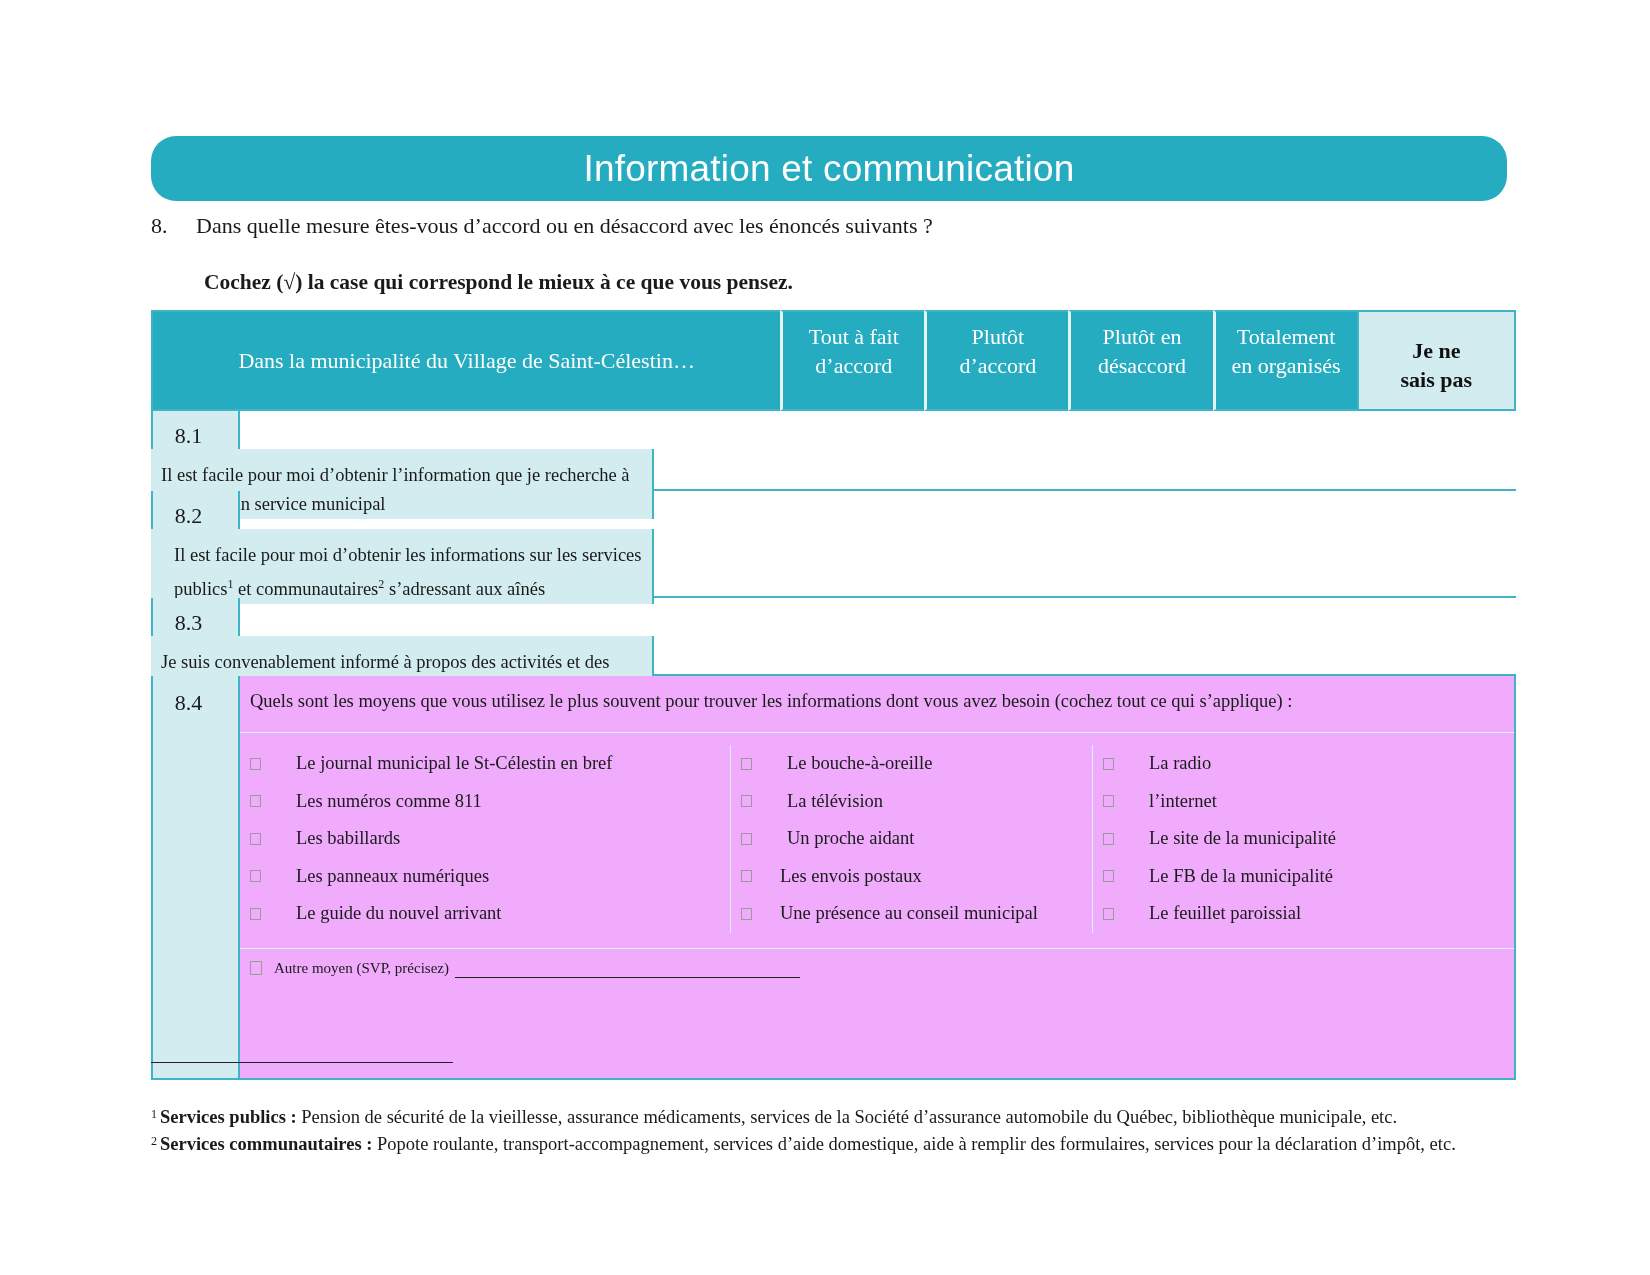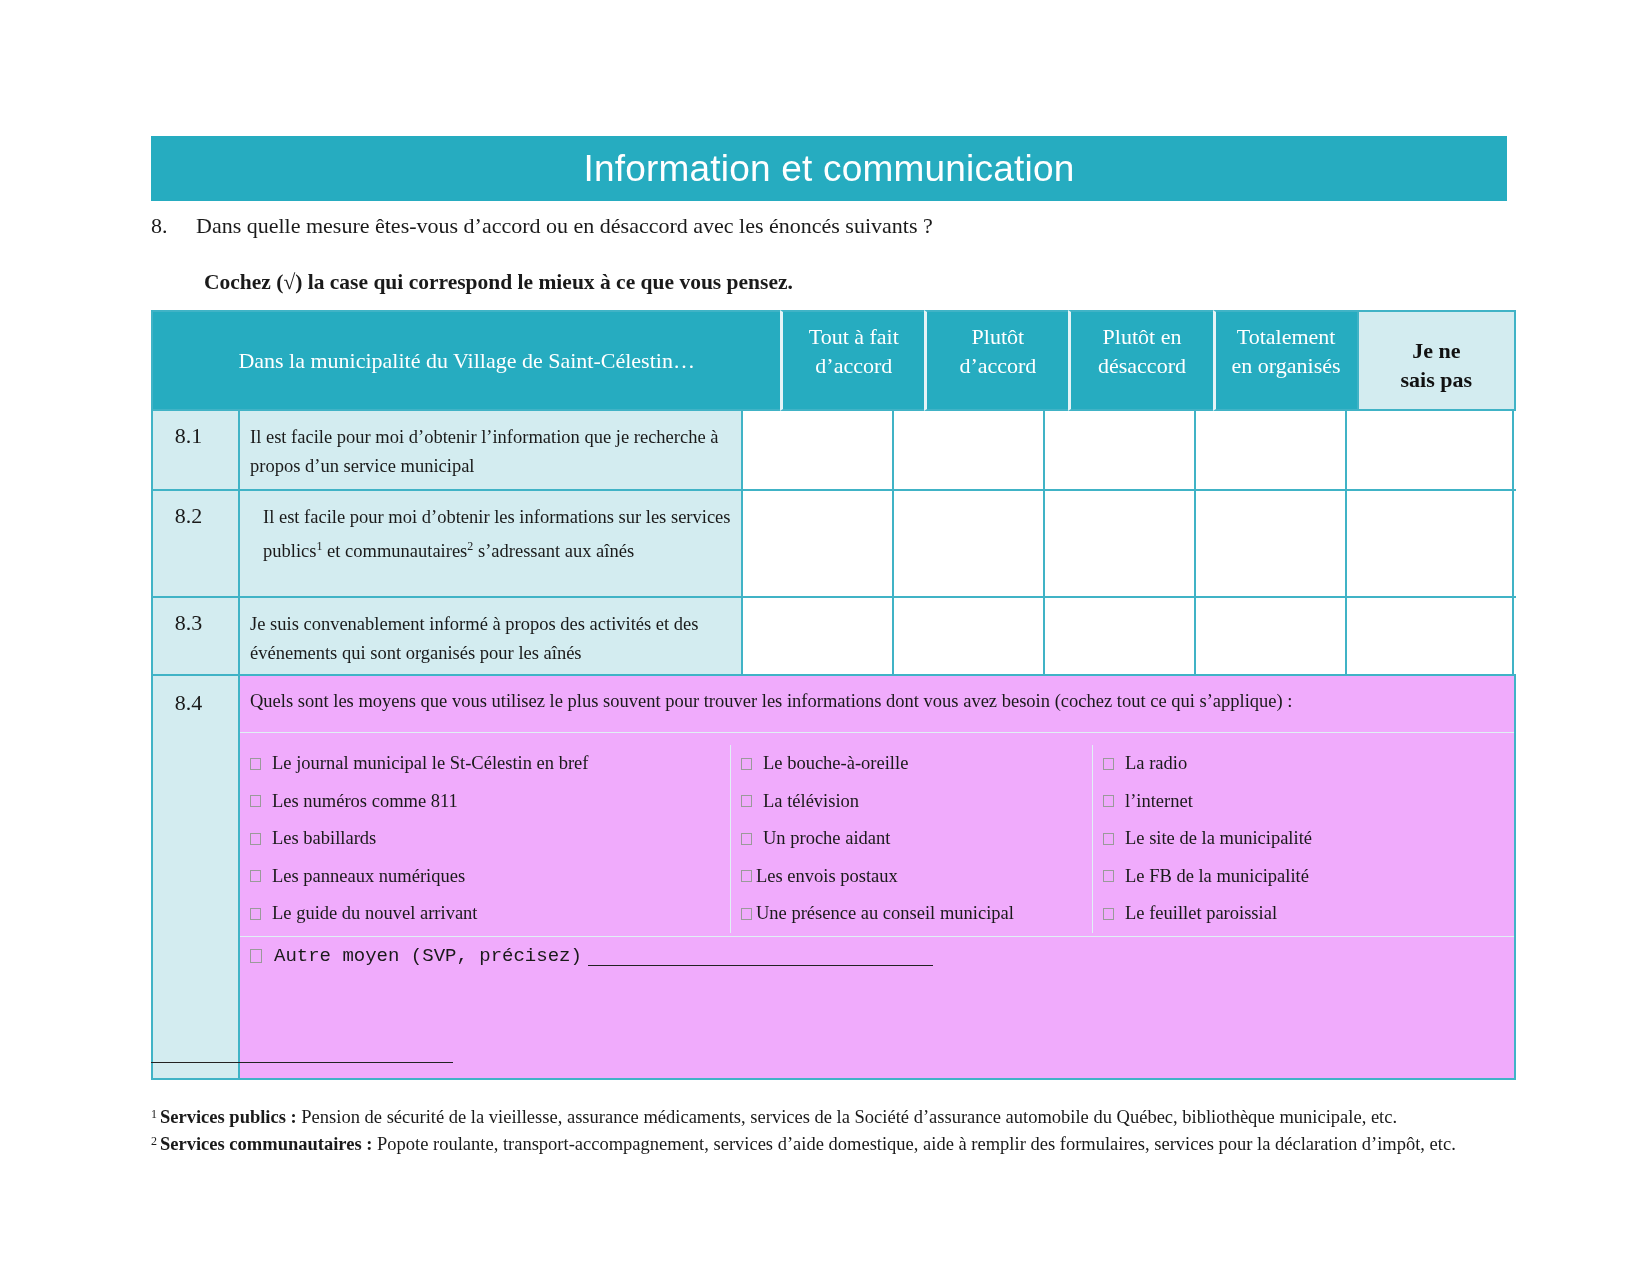--- a/index.html
+++ b/index.html
@@ -3,21 +3,21 @@
   <meta charset="utf-8">
   <style>
     * { box-sizing: border-box; margin: 0; padding: 0; }
     html, body { width: 1650px; height: 1275px; background: #ffffff; }
     body { position: relative; font-family: "Liberation Serif", "DejaVu Serif", serif; color: #1a1a1a; overflow: hidden; }
 
     .banner {
       position: absolute; left: 151px; top: 136px; width: 1356px; height: 65px;
       background: #26acc0; color: #ffffff;
       font-family: "Liberation Sans", "DejaVu Sans", sans-serif;
-      font-size: 37px; text-align: center; line-height: 65px; letter-spacing: 0.2px;
+      font-size: 37px; text-align: center; line-height: 65px; letter-spacing: 0.2px; border-radius: 25px;
     }
 
     .question {
       position: absolute; left: 151px; top: 211px; font-size: 22px; line-height: 30px;
     }
     .question .num { display: inline-block; width: 45px; }
 
     .instruction {
       position: absolute; left: 204px; top: 267px; font-size: 21.5px; font-weight: bold; line-height: 30px;
     }
@@ -34,21 +34,21 @@
       padding-bottom: 10px;
     }
     .hdr-cell.first { width: 660px; justify-content: center; padding-top: 10px; }
     .hdr-cell.opt { width: 151px; padding-top: 0; align-items: flex-start; padding-top: 10px; border-left: 3px solid #e5f4f7; }
     .hdr-cell.dk {
       width: 167px; background: #d3ecf0; color: #111; font-weight: bold;
       border-right: 2px solid #40b3c6; border-left: 2px solid #40b3c6;
       align-items: flex-start; padding-top: 24px;
     }
 
-    .row { display: flex; border-bottom: 2px solid #40b3c6; }
+    .row { display: flex; border-bottom: 2px solid #40b3c6; flex-direction: column; }
     .row .numcell {
       width: 89px; background: #d3ecf0; border-left: 2px solid #40b3c6; border-right: 2px solid #40b3c6;
       font-size: 22px; text-align: center; padding-top: 12px; padding-right: 14px;
     }
     .row .stmt {
       width: 503px; background: #d3ecf0; font-size: 18.5px; line-height: 29px;
       padding: 12px 10px 0 10px; border-right: 2px solid #40b3c6;
     }
     .row .stmt.indent { padding-left: 23px; }
     .row .box { width: 151px; background: #ffffff; border-right: 2px solid #40b3c6; cursor: pointer; }
@@ -64,27 +64,27 @@
     }
     .row4 .content {
       flex: 1; background: #f0abfc; border-right: 2px solid #40b3c6; position: relative;
     }
     .row4 .prompt { font-size: 18.5px; line-height: 29px; padding: 11px 10px 0 10px; height: 57px; border-bottom: 1px solid #e0f1f4; }
     .options { display: flex; padding-top: 12px; }
     .col { display: flex; flex-direction: column; }
     .col.c1 { width: 490px; padding-left: 10px; }
     .col.c2 { width: 362px; padding-left: 10px; border-left: 1px solid #e0f1f4; }
     .col.c3 { padding-left: 10px; border-left: 1px solid #e0f1f4; }
-    .opt-item { display: flex; align-items: center; height: 37.5px; font-size: 18.5px; cursor: pointer; }
+    .opt-item { display: flex; align-items: center; height: 37.5px; font-size: 18.5px; cursor: pointer; gap: 24px; }
     .chk {
       width: 11px; height: 12px; border: 1px solid #9a9a9a; background: transparent;
       margin-right: 11px; flex: 0 0 auto;
     }
     .col.c2 .opt-item.tight .chk { margin-right: 4px; }
-    .other { display: flex; align-items: center; padding-left: 10px; margin-top: 3px; height: 40px; font-size: 19px; border-top: 1px solid #e0f1f4; font-family: Liberation Mono, monospace; }
+    .other { display: flex; align-items: center; padding-left: 10px; margin-top: 15px; height: 40px; font-size: 15px; border-top: 1px solid #e0f1f4; }
     .other .chk { width: 12px; height: 14px; margin-right: 12px; }
     .other .blank { display: inline-block; width: 345px; border-bottom: 1.5px solid #222; height: 20px; margin-left: 6px; }
 
     
     .fn-rule { position: absolute; left: 151px; top: 1062px; width: 302px; border-top: 1.5px solid #222; }
     .footnotes { position: absolute; left: 151px; top: 1102px; width: 1365px; font-size: 18.5px; line-height: 24px; }
     .footnotes sup { font-size: 12px; vertical-align: 5px; margin-right: 3px; }
     .footnotes b { font-weight: bold; }
   </style>
 </head>

